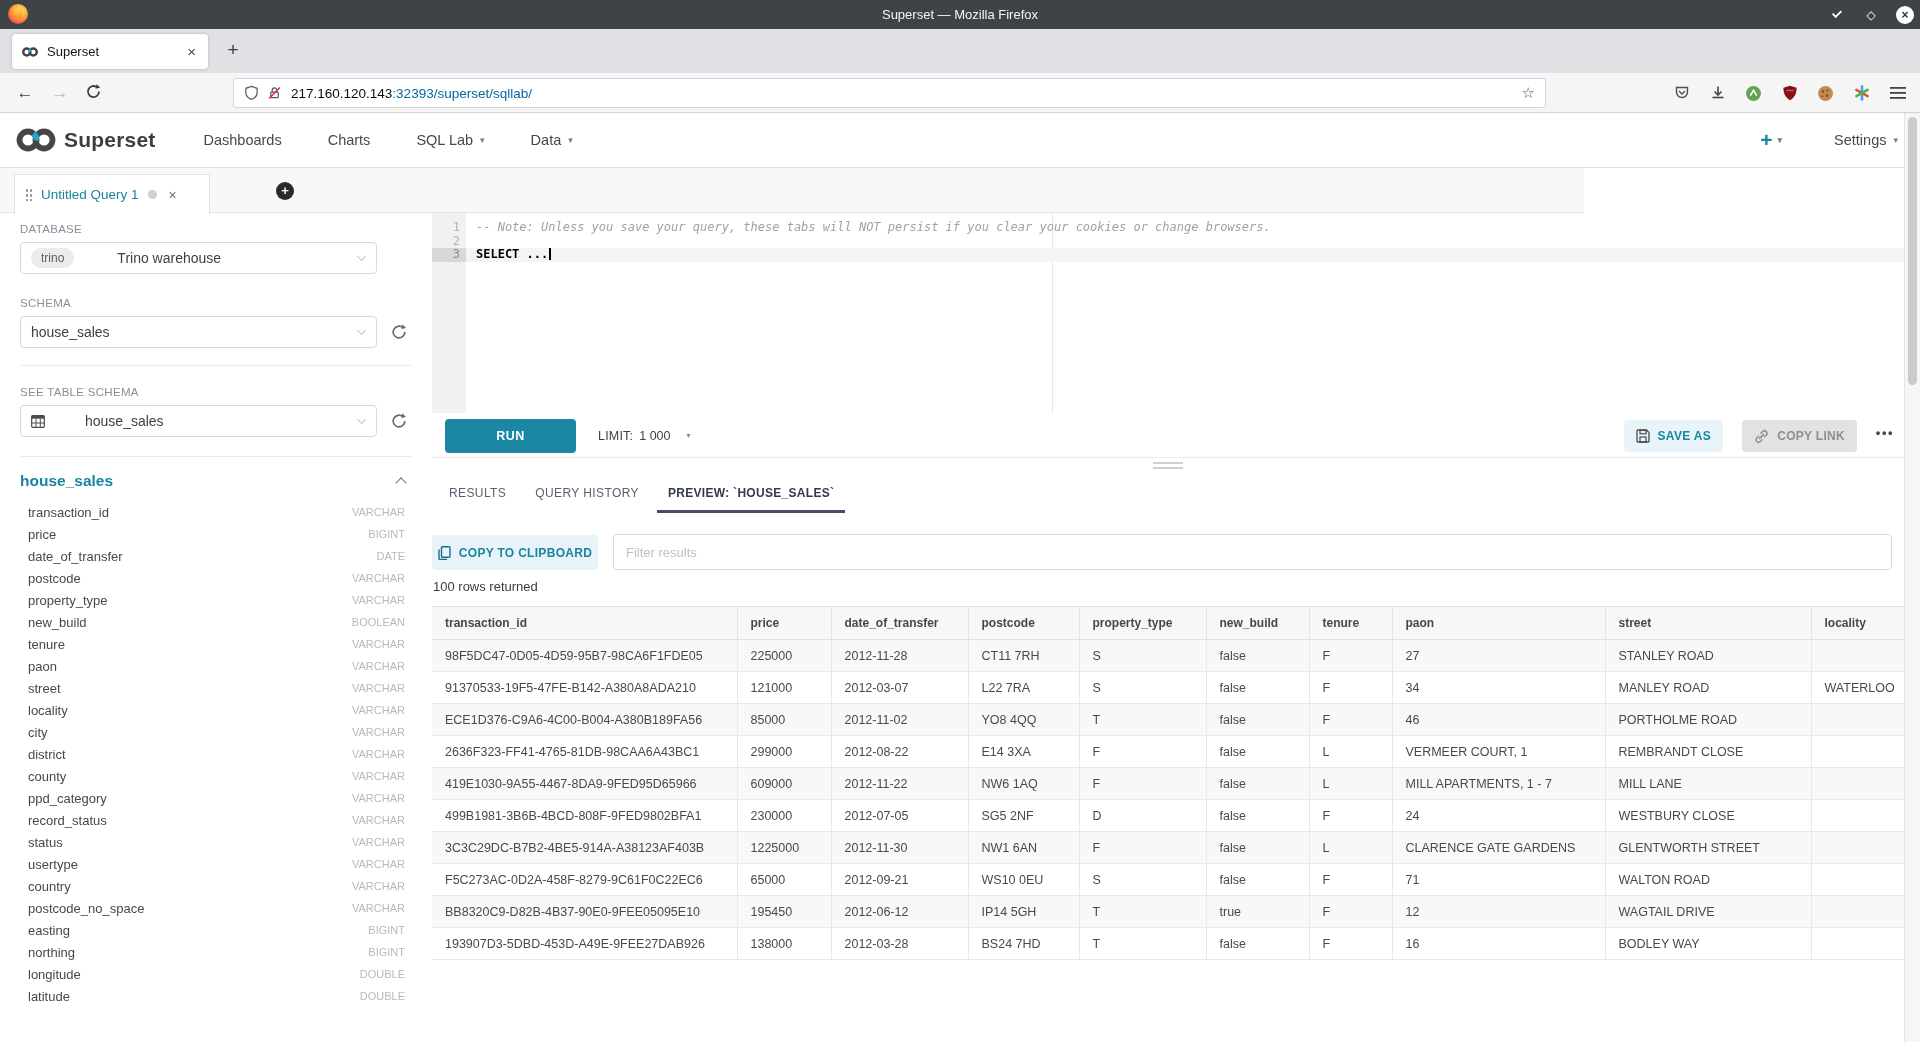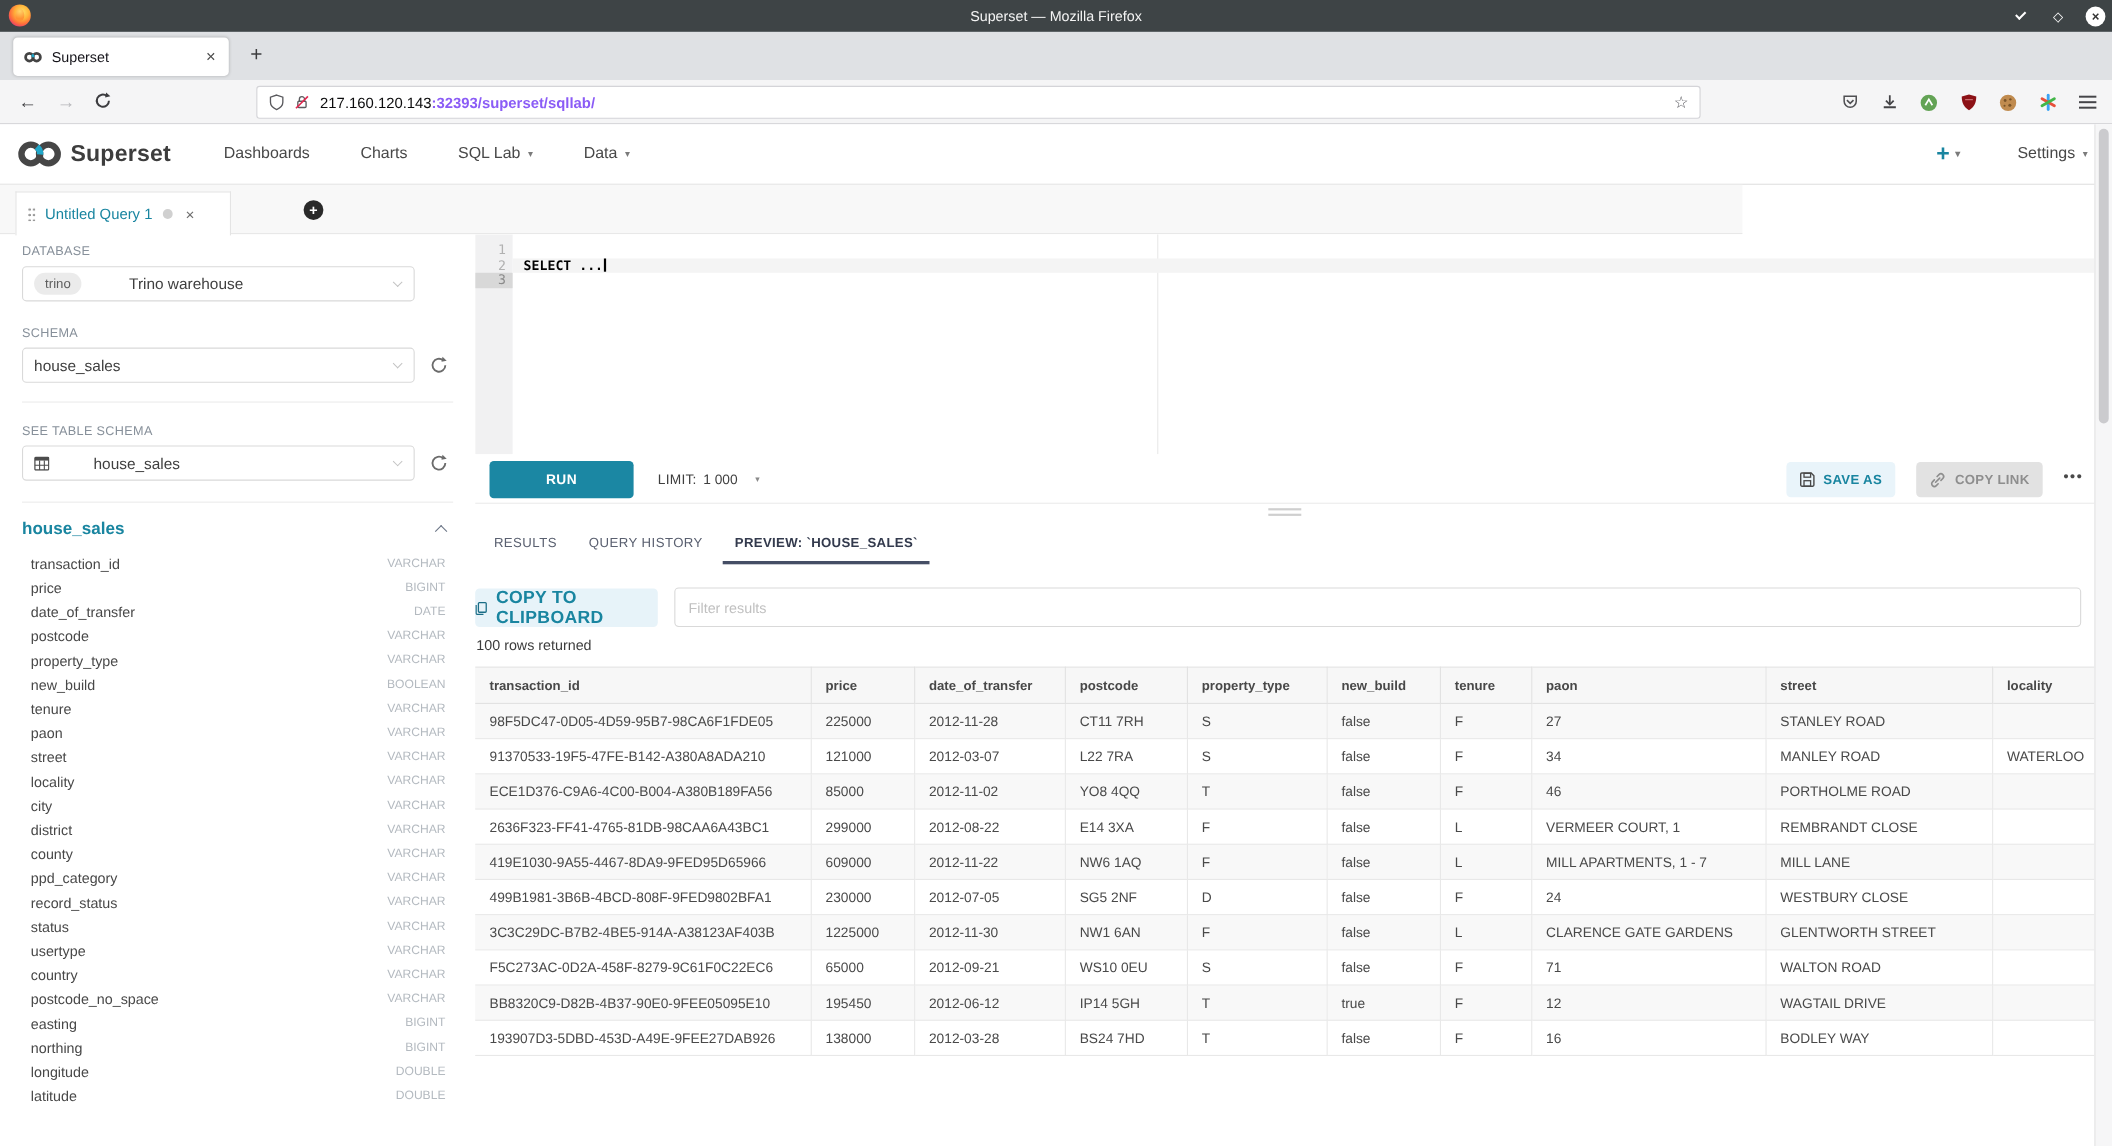--- a/index.html
+++ b/index.html
@@ -29,21 +29,21 @@
     font-size:19px; color:#3c3c3e; border-radius:4px; }
 
   .urlbar { position:absolute; left:0; top:73px; width:1920px; height:40px; background:#f5f5f6; border-bottom:1px solid #d2d2d4; }
   .nav-arrow { position:absolute; top:8px; width:24px; height:24px; text-align:center; line-height:24px; font-size:17px; color:#3c3c3f; }
   .nav-arrow.back { left:13px; }
   .nav-arrow.fwd { left:48px; color:#b6b7ba; }
   .reload-btn { position:absolute; left:85px; top:10px; }
   .url-field { position:absolute; left:233px; top:5px; width:1313px; height:30px; background:#fff; border:1px solid #d4d4d8;
     border-radius:3px; display:flex; align-items:center; padding:0 10px; }
   .url-host { font-size:13.5px; color:#0c0c0d; margin-left:9px; }
-  .url-path { font-size:13.5px; color:#8b5cf6; flex:1;font-weight:bold; }
+  .url-path { font-size:13.5px; color:#0369a1; flex:1; }
   .url-star { font-size:15px; color:#56565c; }
   .ext-icons { position:absolute; right:14px; top:0; height:40px; display:flex; align-items:center; gap:19px; }
   .ext { width:17px; height:17px; display:flex; align-items:center; justify-content:center; }
 
   
   .navbar { position:absolute; left:0; top:113px; width:1920px; height:55px; background:#fff; border-bottom:1px solid #e0e0e0;
     display:flex; align-items:center; }
   .brand-logo { margin-left:14px; }
   .brand { font-size:21px; font-weight:bold; color:#3d3d3d; margin-left:6px; letter-spacing:.2px; }
   .nav-items { display:flex; align-items:center; margin-left:48px; gap:46px; }
@@ -121,21 +121,21 @@
 
   .grip { position:absolute; left:50%; top:249px; width:30px; margin-left:-15px; }
   .grip div { height:0; border-top:2px solid #cfcfcf; margin-bottom:3px; }
 
   .rtabs { position:absolute; left:6px; top:262px; height:38px; display:flex; }
   .rtab { line-height:36px; padding:0 11px; margin-right:7px; font-size:12px; letter-spacing:.4px; color:#5a6070; }
   .rtab.active { color:#333a4d; border-bottom:3px solid #454e65; font-weight:bold; letter-spacing:.3px; }
 
   .copy-clip-btn { position:absolute; left:0; top:322px; width:166px; height:35px; background:#e7f3f9; border-radius:4px;
     display:flex; align-items:center; justify-content:center; }
-  .copy-clip-btn span { color:#1985a0; font-size:16px; font-weight:bold; letter-spacing:.3px; margin-left:8px; }
+  .copy-clip-btn span { color:#1985a0; font-size:12px; font-weight:bold; letter-spacing:.3px; margin-left:8px; }
   .filter-input { position:absolute; left:181px; top:321px; width:1279px; height:36px; border:1px solid #d9d9d9;
     border-radius:4px; padding:0 12px; font-size:13px; color:#3f3f3f; font-family:"Liberation Sans", sans-serif; outline:none; }
   .filter-input::placeholder { color:#c0c0c0; }
   .rowcount { position:absolute; left:1px; top:366px; font-size:13px; color:#3c3c3c; }
 
   .results-table { position:absolute; left:0; top:393px; width:1472px; border-collapse:collapse; table-layout:fixed; }
   .results-table th { height:33px; background:#f7f7f7; border:1px solid #e2e2e2; font-size:12px; font-weight:bold;
     color:#484848; text-align:left; padding:0 6px 0 13px; white-space:nowrap; overflow:hidden; }
   .results-table td { height:32px; border:1px solid #e8e8e8; font-size:12.5px; color:#494949; padding:0 6px 0 13px;
     white-space:nowrap; overflow:hidden; }
@@ -452,20 +452,21 @@
   <div class="pane">
 
     <div class="editor">
       <div class="print-margin"></div>
       <div class="gutter">
           <div class="gut-line">1</div>
           <div class="gut-line">2</div>
           <div class="gut-line active">3</div>
         </div>
       <div class="code-area">
+          <div class="code-line comment"><span>-- Note: Unless you save your query, these tabs will NOT persist if you clear your cookies or change browsers.</span></div>
           <div class="code-line plain"><span></span></div>
           <div class="code-line keyword active"><span>SELECT ...</span><span class="cursor"></span></div>
         </div>
     </div>
 
     <div class="ed-toolbar">
       <div class="run-btn">RUN</div>
       <div class="limit-group">
         <span class="limit-label">LIMIT:</span>
         <span class="limit-value">1 000</span>

